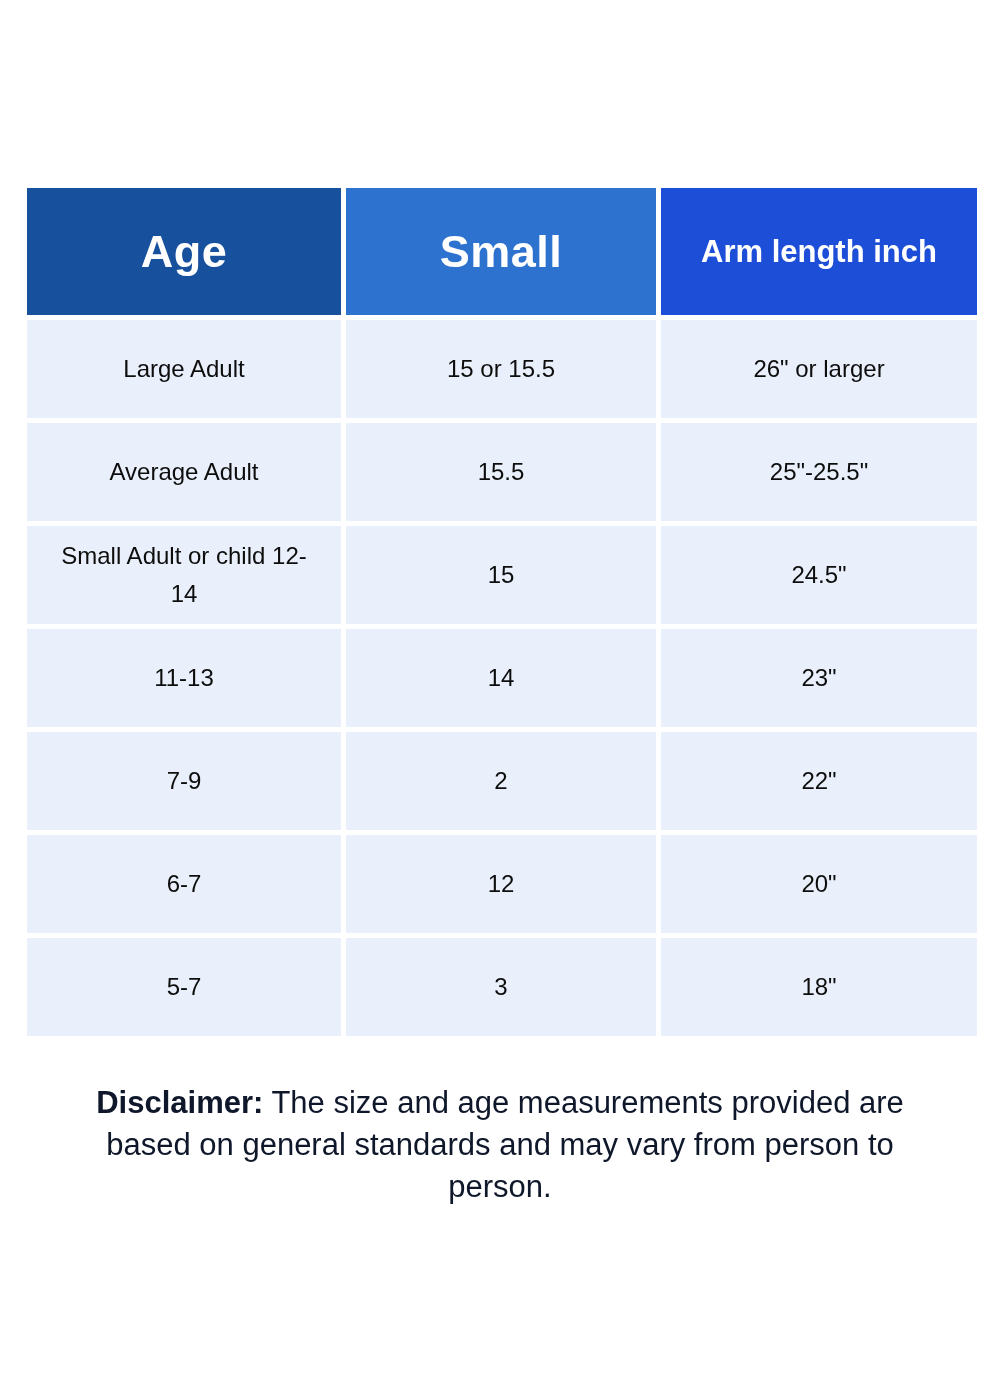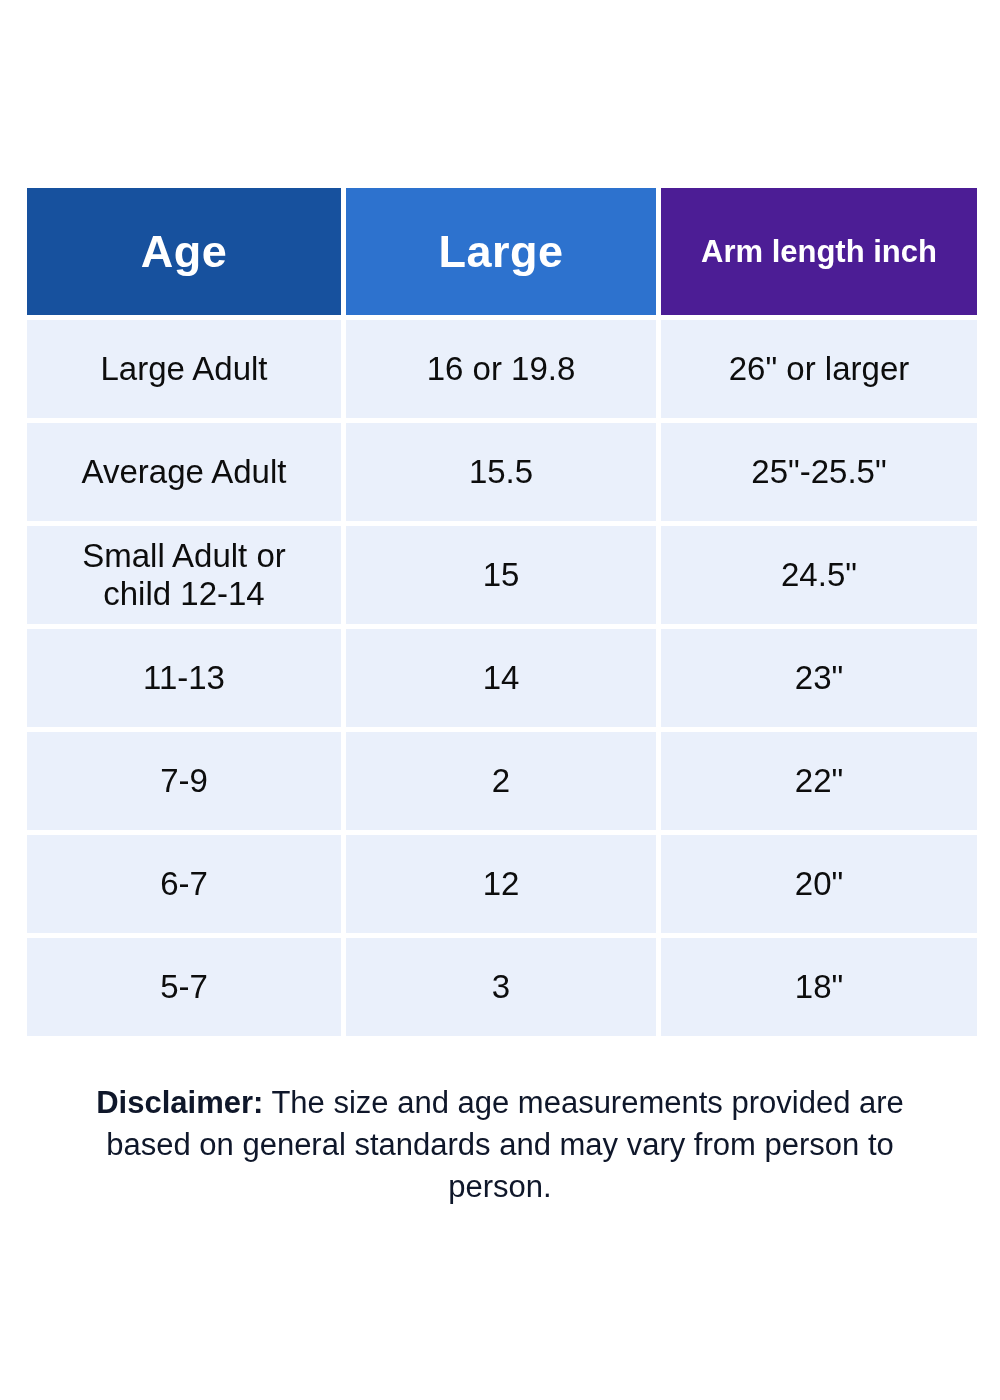--- a/index.html
+++ b/index.html
@@ -51,21 +51,21 @@
     font-weight: normal;
     line-height: 35px;
   }
   .cell {
     background: #EAF0FB;
     display: flex;
     align-items: center;
     justify-content: center;
     text-align: center;
     color: #0d0d0d;
-    font-size: 33px;
+    font-size: 24px;
     line-height: 38px;
   }
   .cell .age-inner {
     display: inline-block;
     max-width: 262px;
   }
   .disclaimer {
     position: absolute;
     left: 80px;
     top: 1082px;
@@ -80,31 +80,31 @@
 </head>
 <body>
 
 <div class="page">
 
   <div class="size-table" id="size-table">
     <div class="header-cell" style="background: rgb(23, 81, 158); color: rgb(255, 255, 255);">
       <span class="big-label">Age</span>
     </div>
     <div class="header-cell" style="background: rgb(45, 114, 206); color: rgb(255, 255, 255);">
-      <span class="big-label">Large</span>
+      <span class="big-label">Small</span>
     </div>
-    <div class="header-cell" style="background: #4c1d95; color: rgb(255, 255, 255);">
+    <div class="header-cell" style="background: #1d4ed8; color: rgb(255, 255, 255);">
       <span class="arm-main">Arm length inch</span>
     </div>
 
   <div class="cell">
         <span class="age-inner">Large Adult</span>
       </div>
   <div class="cell">
-        <span>16 or 19.8</span>
+        <span>15 or 15.5</span>
       </div>
   <div class="cell">
         <span>26" or larger</span>
       </div>
 
   <div class="cell">
         <span class="age-inner">Average Adult</span>
       </div>
   <div class="cell">
         <span>15.5</span>

